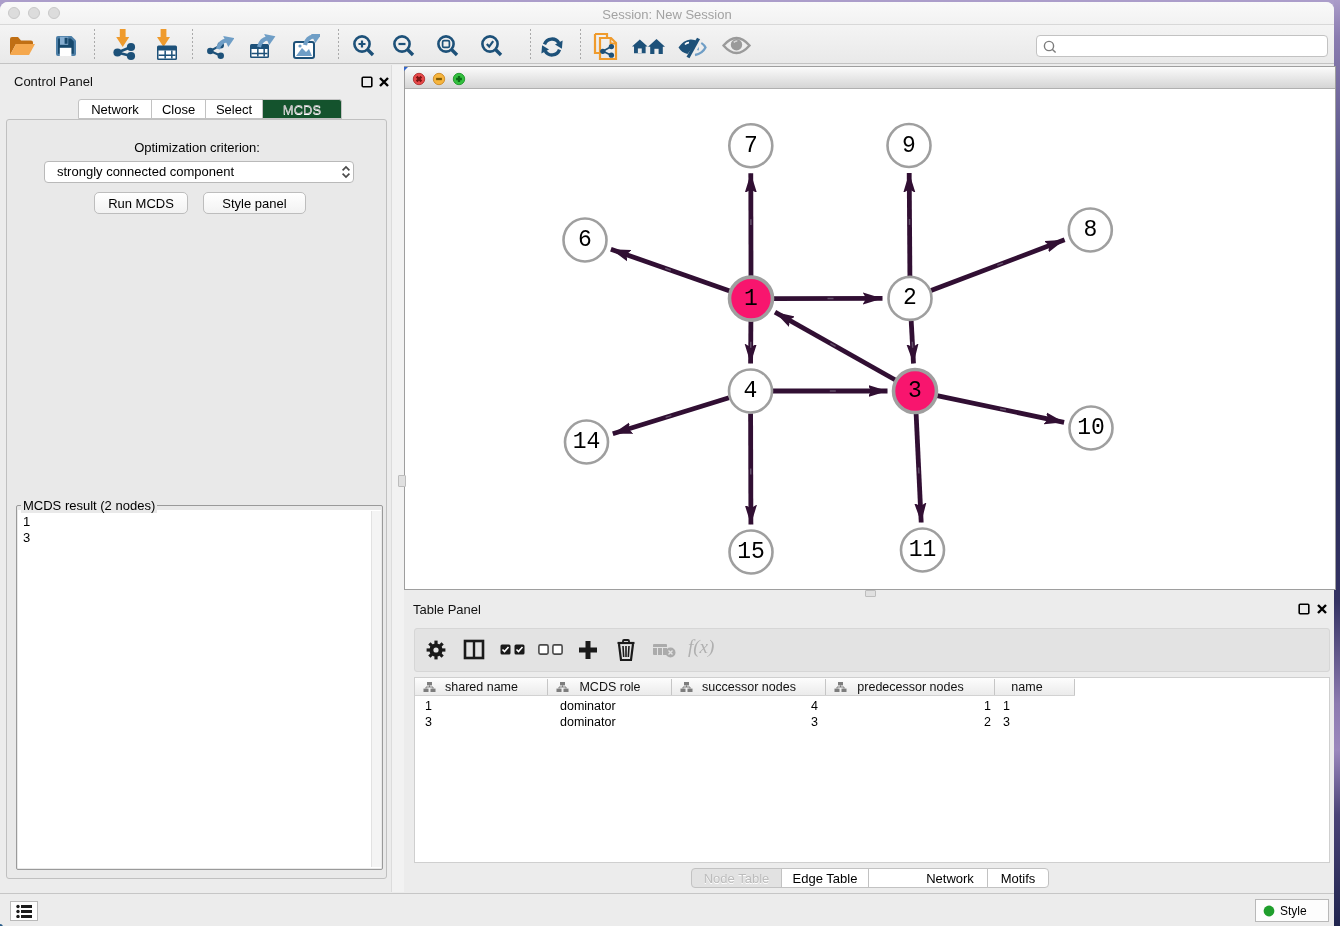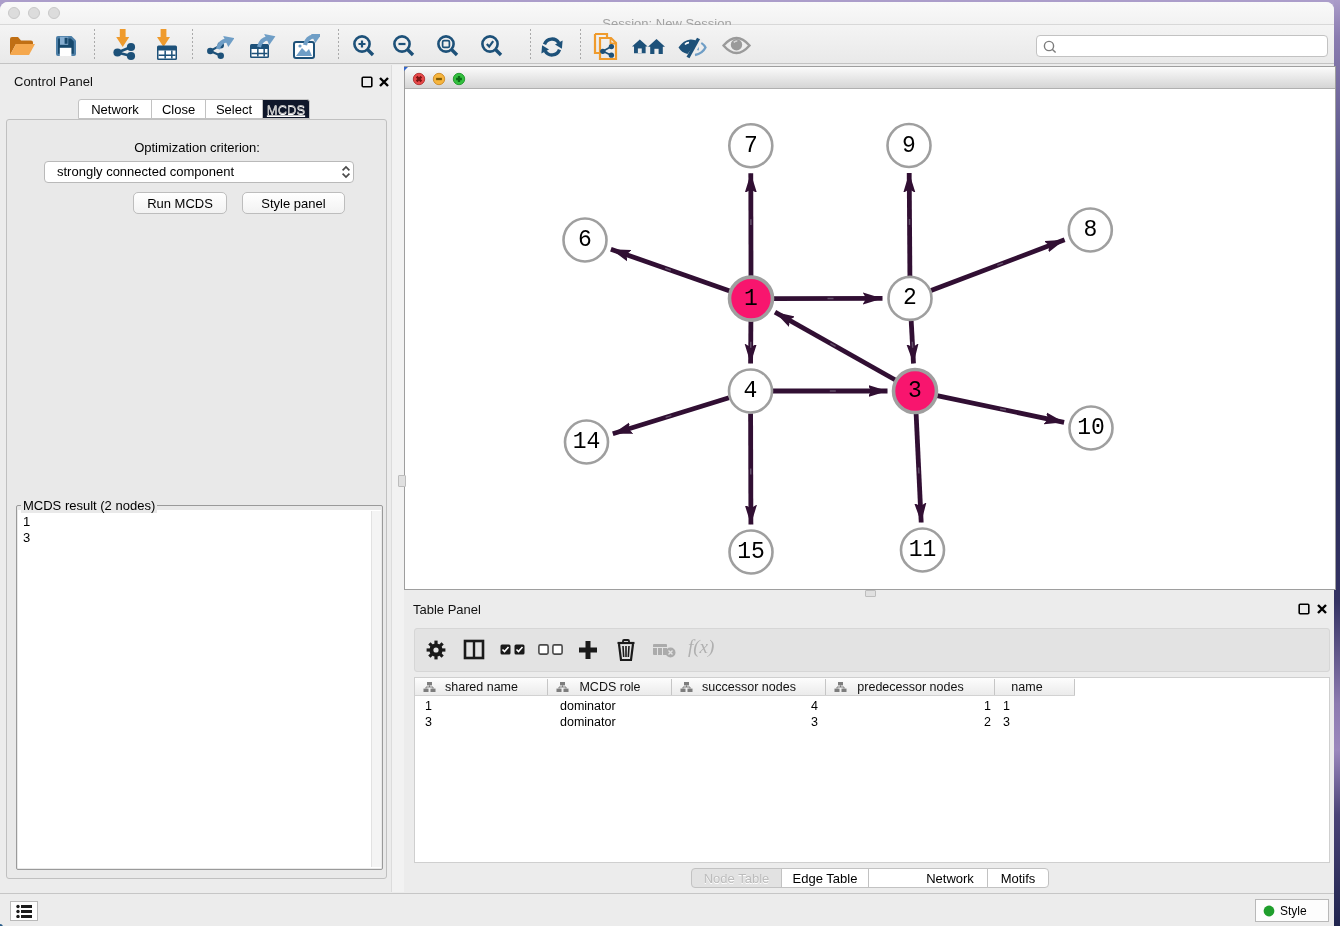--- a/index.html
+++ b/index.html
@@ -4,32 +4,32 @@
 html,body{margin:0;padding:0;width:1340px;height:926px;overflow:hidden;}
 body{font-family:"Liberation Sans",sans-serif;background:#ab9dca;position:relative;}
 .rightstrip{position:absolute;left:1334px;top:0;width:6px;height:926px;
  background:linear-gradient(180deg,#ab9cc9 0%,#8a7cb0 4%,#3d3f72 25%,#252a56 45%,#343263 65%,#8d7bb0 76%,#9b88bd 81%,#4a4377 88%,#20254e 100%);}
 .win{position:absolute;left:0;top:2px;width:1334px;height:924px;background:#ececec;border-radius:8px 8px 0 0;}
 .titlebar{position:absolute;left:0;top:0;width:1334px;height:22px;background:linear-gradient(#f9f9f9,#f2f2f2);border-radius:8px 8px 0 0;border-bottom:1px solid #d8d8d8;}
 .tl{position:absolute;top:5px;width:12px;height:12px;border-radius:50%;background:#dcdcdc;border:1px solid #c8c8c8;box-sizing:border-box;}
 .toolbar{position:absolute;left:0;top:23px;width:1334px;height:38px;background:linear-gradient(#f4f4f4,#e9e9e9);border-bottom:1px solid #c3c3c3;}
 .sep{position:absolute;top:4px;width:1px;height:30px;background-image:linear-gradient(#aaa 40%,rgba(255,255,255,0) 0%);background-size:1px 4px;}
 .tab{position:absolute;top:0;height:20px;background:#fff;border:1px solid #c2c2c2;box-sizing:border-box;font-size:13px;color:#000;text-align:center;line-height:19px;}
-.btn{position:absolute;background:linear-gradient(#ffffff,#f2f2f2);border:1px solid #bdbdbd;border-radius:5px;box-sizing:border-box;font-size:13px;color:#000;text-align:center;margin-left:39px;}
+.btn{position:absolute;background:linear-gradient(#ffffff,#f2f2f2);border:1px solid #bdbdbd;border-radius:5px;box-sizing:border-box;font-size:13px;color:#000;text-align:center;}
 .etch{color:#bcbcbc;text-shadow:0 1px 0 #fff;}
 </style></head>
 <body>
 
 <div class="rightstrip"></div>
 <div class="win">
 <div class="titlebar">
 <div class="tl" style="left:8px;"></div>
       <div class="tl" style="left:28px;"></div>
       <div class="tl" style="left:48px;"></div>
-<div style="position:absolute;left:0px;top:14px;white-space:nowrap;width:1334px;text-align:center;font-size:13px;color:#a2a2a2;">Session: New Session</div>
+<div style="position:absolute;left:0px;top:5px;white-space:nowrap;width:1334px;text-align:center;font-size:13px;color:#a2a2a2;">Session: New Session</div>
 </div>
 <div class="toolbar">
 <svg style="position:absolute;left:8px;top:9px;" width="28" height="24" viewBox="0 0 28 24">
         <path d="M2,21 L2,5 Q2,3 4,3 L10,3 L13,6.5 L23,6.5 Q25,6.5 25,8.5 L25,10 L8,10 Z" fill="#c06f14"></path>
 <path d="M2,21 L8,10 L27,10 L21,21 Z" fill="#f5a84e"></path>
       </svg>
 <svg style="position:absolute;left:54px;top:9px;" width="24" height="24" viewBox="0 0 24 24">
         <path d="M2,4 Q2,2 4,2 L17.5,2 L22,6.5 L22,20 Q22,22 20,22 L4,22 Q2,22 2,20 Z" fill="#4d7fa7"></path>
 <path d="M4,4.5 L16.8,4.5 L19.8,7.5 L19.8,19.8 L4,19.8 Z" fill="#16486c"></path>
 <rect x="6" y="2.8" width="8.2" height="8" fill="#85add0"></rect>
@@ -152,21 +152,21 @@
 <svg style="position:absolute;left:361px;top:74px;" width="12" height="12" viewBox="0 0 12 12">
       <rect x="1.2" y="1.2" width="9.6" height="9.6" rx="1" fill="none" stroke="#000" stroke-width="1.6"></rect>
     </svg>
 <svg style="position:absolute;left:378px;top:74px;" width="12" height="12" viewBox="0 0 12 12">
       <path d="M2,2 L10,10 M10,2 L2,10" stroke="#000" stroke-width="2.4"></path>
     </svg>
 <div style="position:absolute;left:6px;top:117px;width:381px;height:760px;background:#e9e9e9;border:1px solid #c0c0c0;border-radius:3px;box-sizing:border-box;"></div>
 <div class="tab" style="left:78px;top:97px;width:74px;border-radius:3px 0 0 0;">Network</div>
 <div class="tab" style="left:151px;top:97px;width:55px;">Close</div>
 <div class="tab" style="left:205px;top:97px;width:58px;">Select</div>
-<div class="tab etch" style="left:262px;top:97px;width:48px;background:#0f172a;border-radius:0 3px 0 0;text-decoration:underline;">MCDS</div>
+<div class="tab etch" style="left:262px;top:97px;width:80px;background:#14532d;border-radius:0 3px 0 0;">MCDS</div>
 <div style="position:absolute;left:0px;top:138px;white-space:nowrap;width:394px;text-align:center;font-size:13px;color:#000;">Optimization criterion:</div>
 <div style="position:absolute;left:44px;top:159px;width:310px;height:22px;background:#fff;border:1px solid #b9b9b9;border-radius:4px;box-sizing:border-box;"></div>
 <div style="position:absolute;left:57px;top:162px;white-space:nowrap;font-size:13px;color:#000;">strongly connected component</div>
 <svg style="position:absolute;left:339px;top:163px;" width="14" height="14" viewBox="0 0 14 14">
       <path d="M3.6,5.4 L7,2 L10.4,5.4 M3.6,8.6 L7,12 L10.4,8.6" fill="none" stroke="#4a4a4a" stroke-width="1.7"></path>
     </svg>
 <div class="btn" style="left:94px;top:190px;width:94px;height:22px;line-height:21px;">Run MCDS</div>
 <div class="btn" style="left:203px;top:190px;width:103px;height:22px;line-height:21px;">Style panel</div>
 <div style="position:absolute;left:16px;top:503px;width:367px;height:365px;border:1px solid #9a9a9a;border-radius:2px;box-sizing:border-box;"></div>
 <div style="position:absolute;left:18px;top:508px;width:363px;height:358px;background:#fff;"></div>

